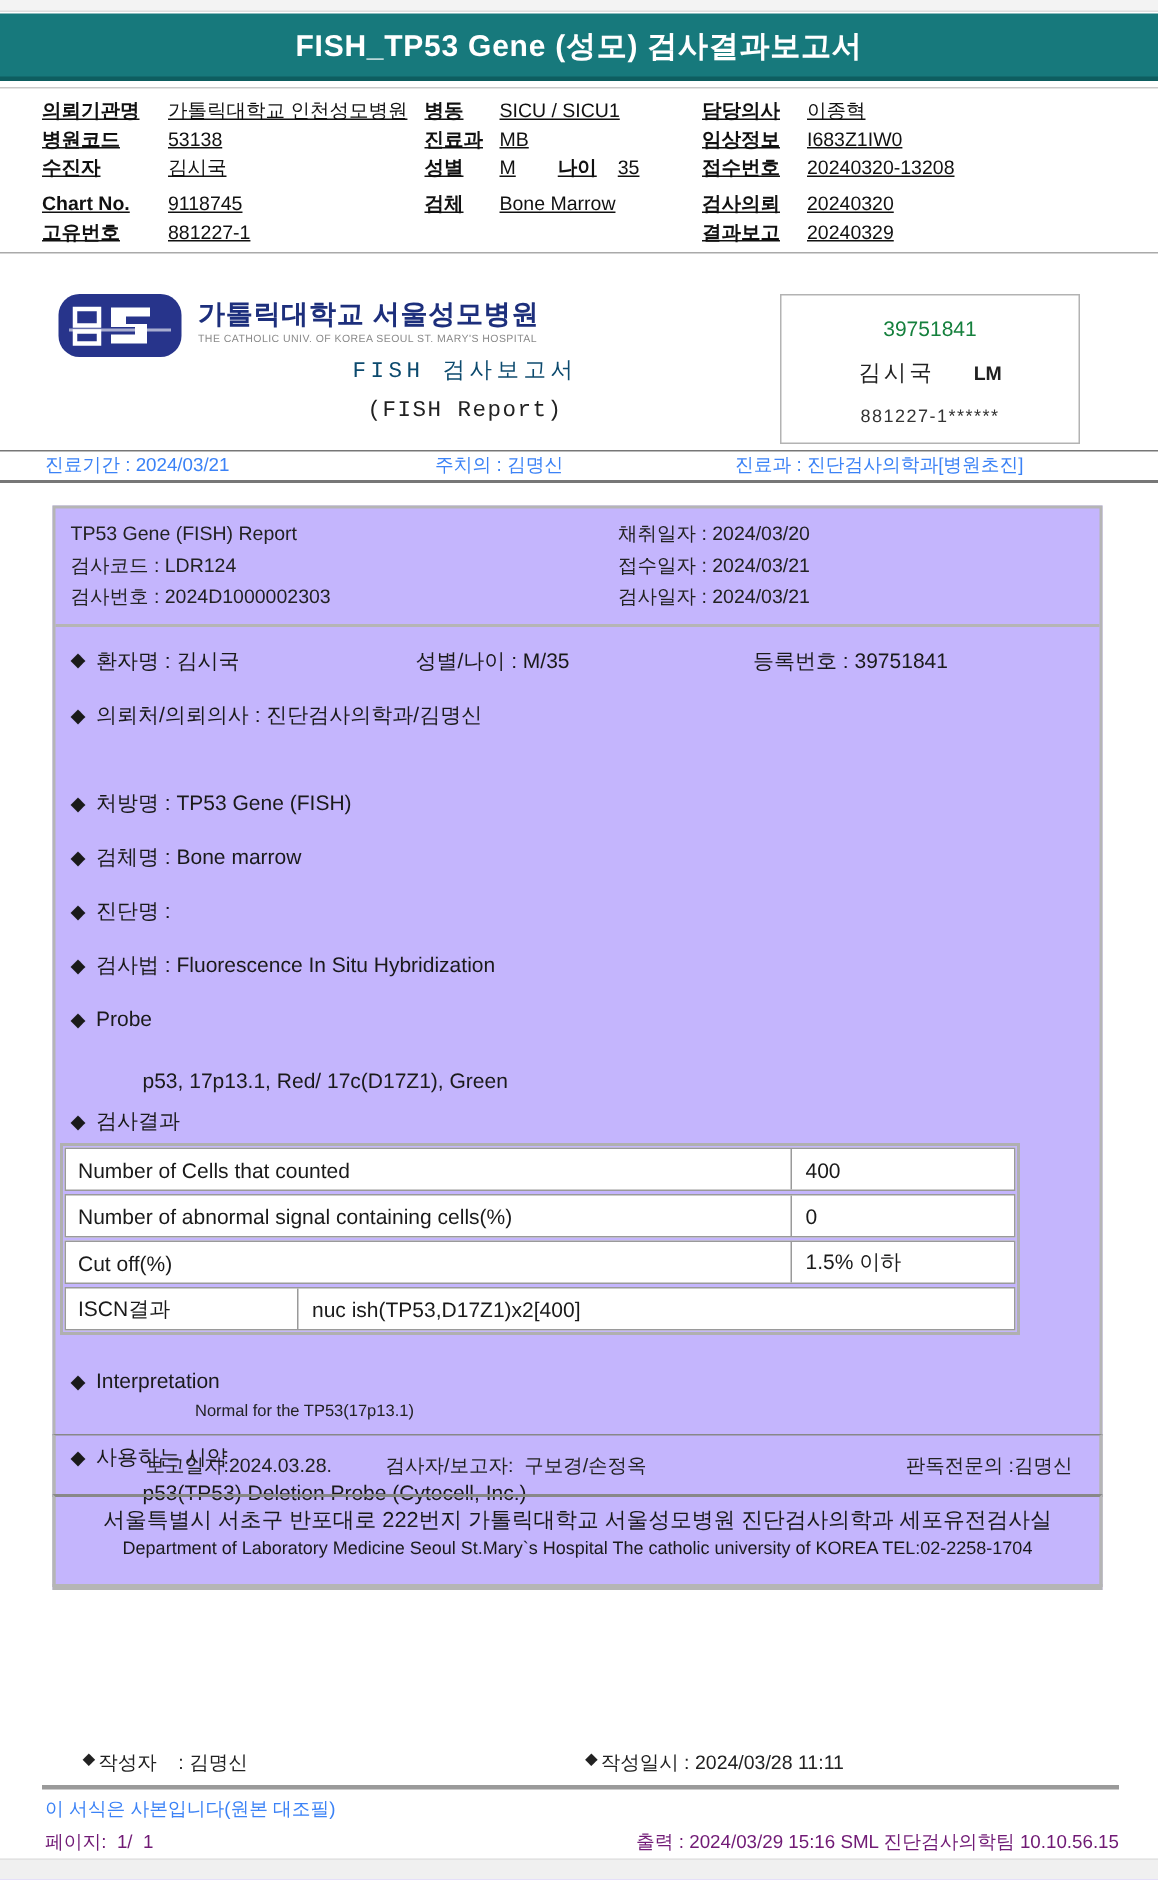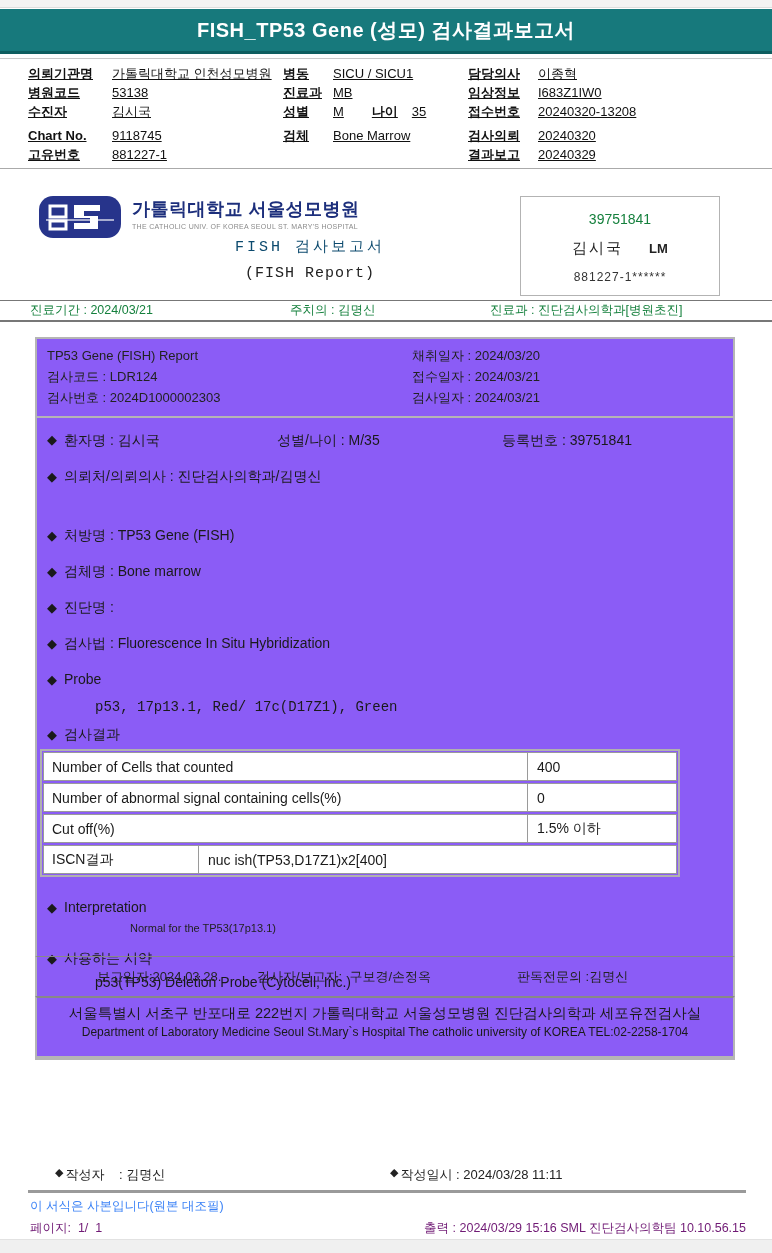--- a/index.html
+++ b/index.html
@@ -50,44 +50,44 @@
     border:1px solid #b3b3b3; background:#fff; }
   .pb-reg { text-align:center; margin-top:14px; font-size:14px; color:#15803d; }
   .pb-name-row { display:flex; justify-content:center; align-items:baseline; gap:26px; margin-top:12px; }
   .pb-name { font-size:15px; letter-spacing:2px; color:#222; }
   .pb-code { font-size:13px; font-weight:bold; color:#222; }
   .pb-id { text-align:center; margin-top:12px; font-size:12px; color:#333; letter-spacing:1px; }
 
   
   .visit-row { position:absolute; top:300px; left:0; width:772px; height:22px;
     border-top:1px solid #777; border-bottom:2px solid #777;
-    display:flex; align-items:center; font-size:12.5px; color:#15803d; }
+    display:flex; align-items:center; font-size:12.5px; color:#3b82f6; }
   .visit-row .vp { margin-left:30px; width:260px; }
   .visit-row .vd { width:200px; }
   .visit-row .vq { flex:1; }
 
   
   .main-box { position:absolute; top:337px; left:35px; width:700px; height:723px;
-    border:2px solid #b5b5b5; background:#8b5cf6; }
+    border:2px solid #b5b5b5; background:#c4b5fd; }
   .report-head { display:flex; border-bottom:2px solid #b5b5b5; padding:6px 10px 8px 10px; }
   .rh-left { width:365px; }
   .rh-right { flex:1; }
   .rh-line { font-size:13px; line-height:21px; color:#222; }
 
   .report-body { padding:8px 10px 0 10px; font-size:14px; color:#1a1a1a; }
   .fline { display:flex; align-items:baseline; }
   .diamond { font-size:13px; margin-right:7px; }
   .patient-line { margin-top:6px; display:flex; }
   .patient-line .seg1 { width:230px; display:flex; }
   .patient-line .seg2 { width:225px; }
   .patient-line .seg3 { flex:1; }
   .m-ref   { margin-top:18px; }
   .m-order { margin-top:41px; }
   .m-std   { margin-top:18px; }
-  .sub-indent { margin:12px 0 0 48px;font-family:Liberation Mono, monospace; }
+  .sub-indent { margin:25px 0 0 48px; }
   .m-result { margin-top:11px; }
 
   
   .result-table { margin:5px 0 0 -7px; width:640px; border:2px solid #b0b0b0; padding:1px; }
   .rt-row { display:flex; border:1px solid #9a9a9a; height:29px; align-items:center; margin-bottom:2px; background:#fff; }
   .rt-row:last-child { margin-bottom:0; }
   .rt-label { flex:1; padding-left:8px; border-right:1px solid #9a9a9a; height:100%; display:flex; align-items:center; }
   .rt-value { width:148px; padding-left:9px; }
   .rt-row.iscn .rt-label { flex:none; width:155px; }
   .rt-value-wide { flex:1; padding-left:9px; }
@@ -95,21 +95,21 @@
   .m-interp { margin-top:22px; }
   .interp-detail { margin:7px 0 0 52px; font-size:11px; color:#222;padding-left:31px; }
   .m-reagent { margin-top:16px; }
   .reagent-detail { margin:6px 0 0 48px; font-size:14px; }
 
   .sign-row { position:absolute; left:-2px; right:-2px; bottom:62px; height:40px;
     border-top:1px solid #888; border-left:2px solid #b5b5b5; border-right:2px solid #b5b5b5;
     display:flex; align-items:center; font-size:13px; color:#222; }
   .sign-row .s1 { margin-left:60px; width:160px; }
   .sign-row .s2 { width:260px; }
-  .sign-row .s3 { flex:1; padding-right:4px; }
+  .sign-row .s3 { flex:1; text-align:right; padding-right:18px; }
   .cert-box { position:absolute; left:-2px; right:-2px; bottom:0; height:62px;
     border-top:2px solid #888; border-left:2px solid #b5b5b5; border-right:2px solid #b5b5b5;
     border-bottom:2px solid #b5b5b5; text-align:center; padding-top:4px; color:#1a1a1a; }
   .cert-l1 { font-size:13px; }
   .cert-l2 { font-size:14.5px; margin-top:2px; }
   .cert-l3 { font-size:12px; margin-top:2px; }
 
   
   .writer-row { position:absolute; top:1166px; left:55px; width:690px; display:flex; font-size:13px; color:#222; }
   .writer-row .w1 { width:335px; display:flex; }

